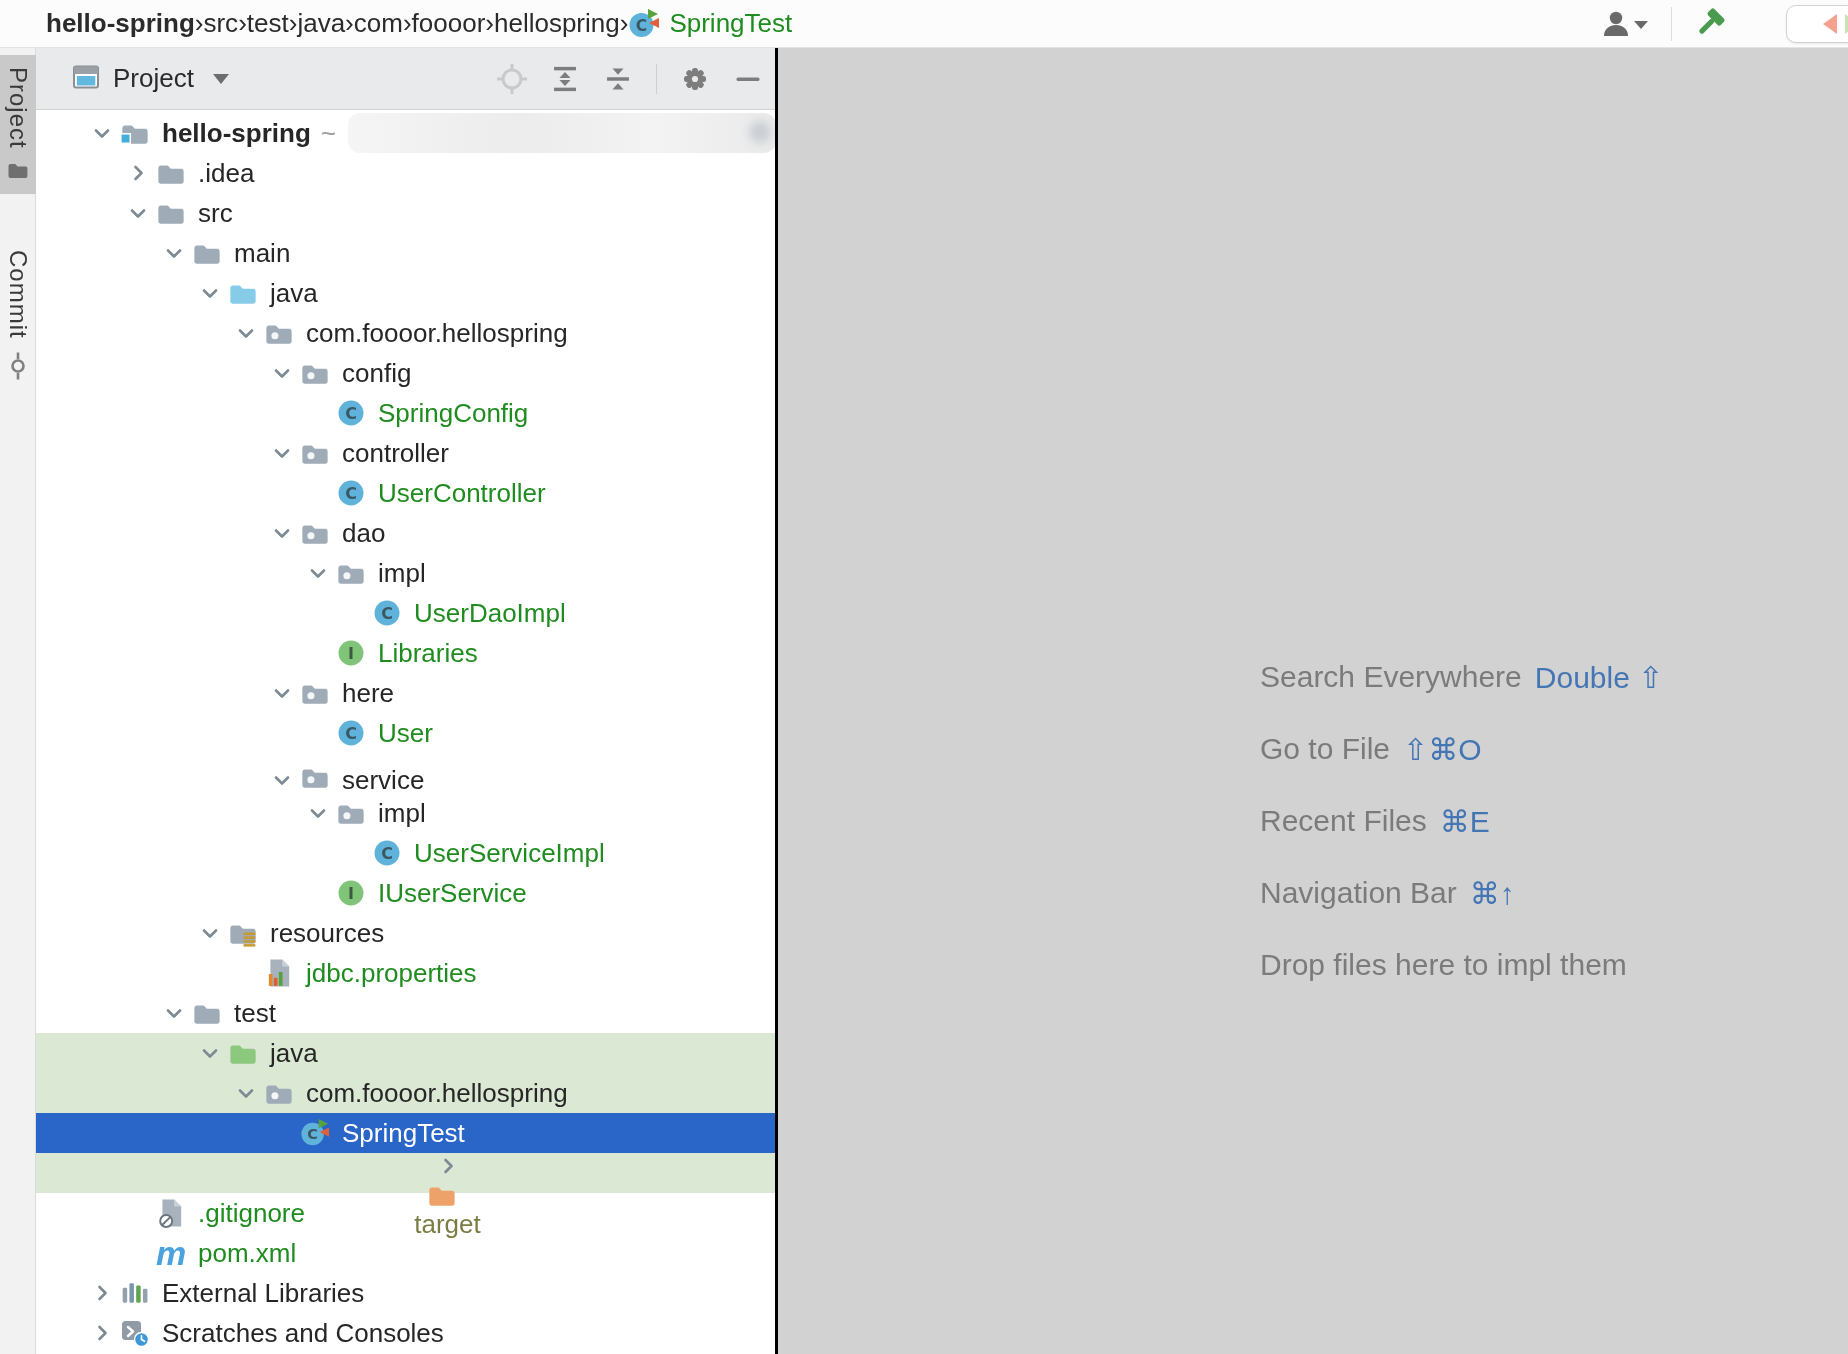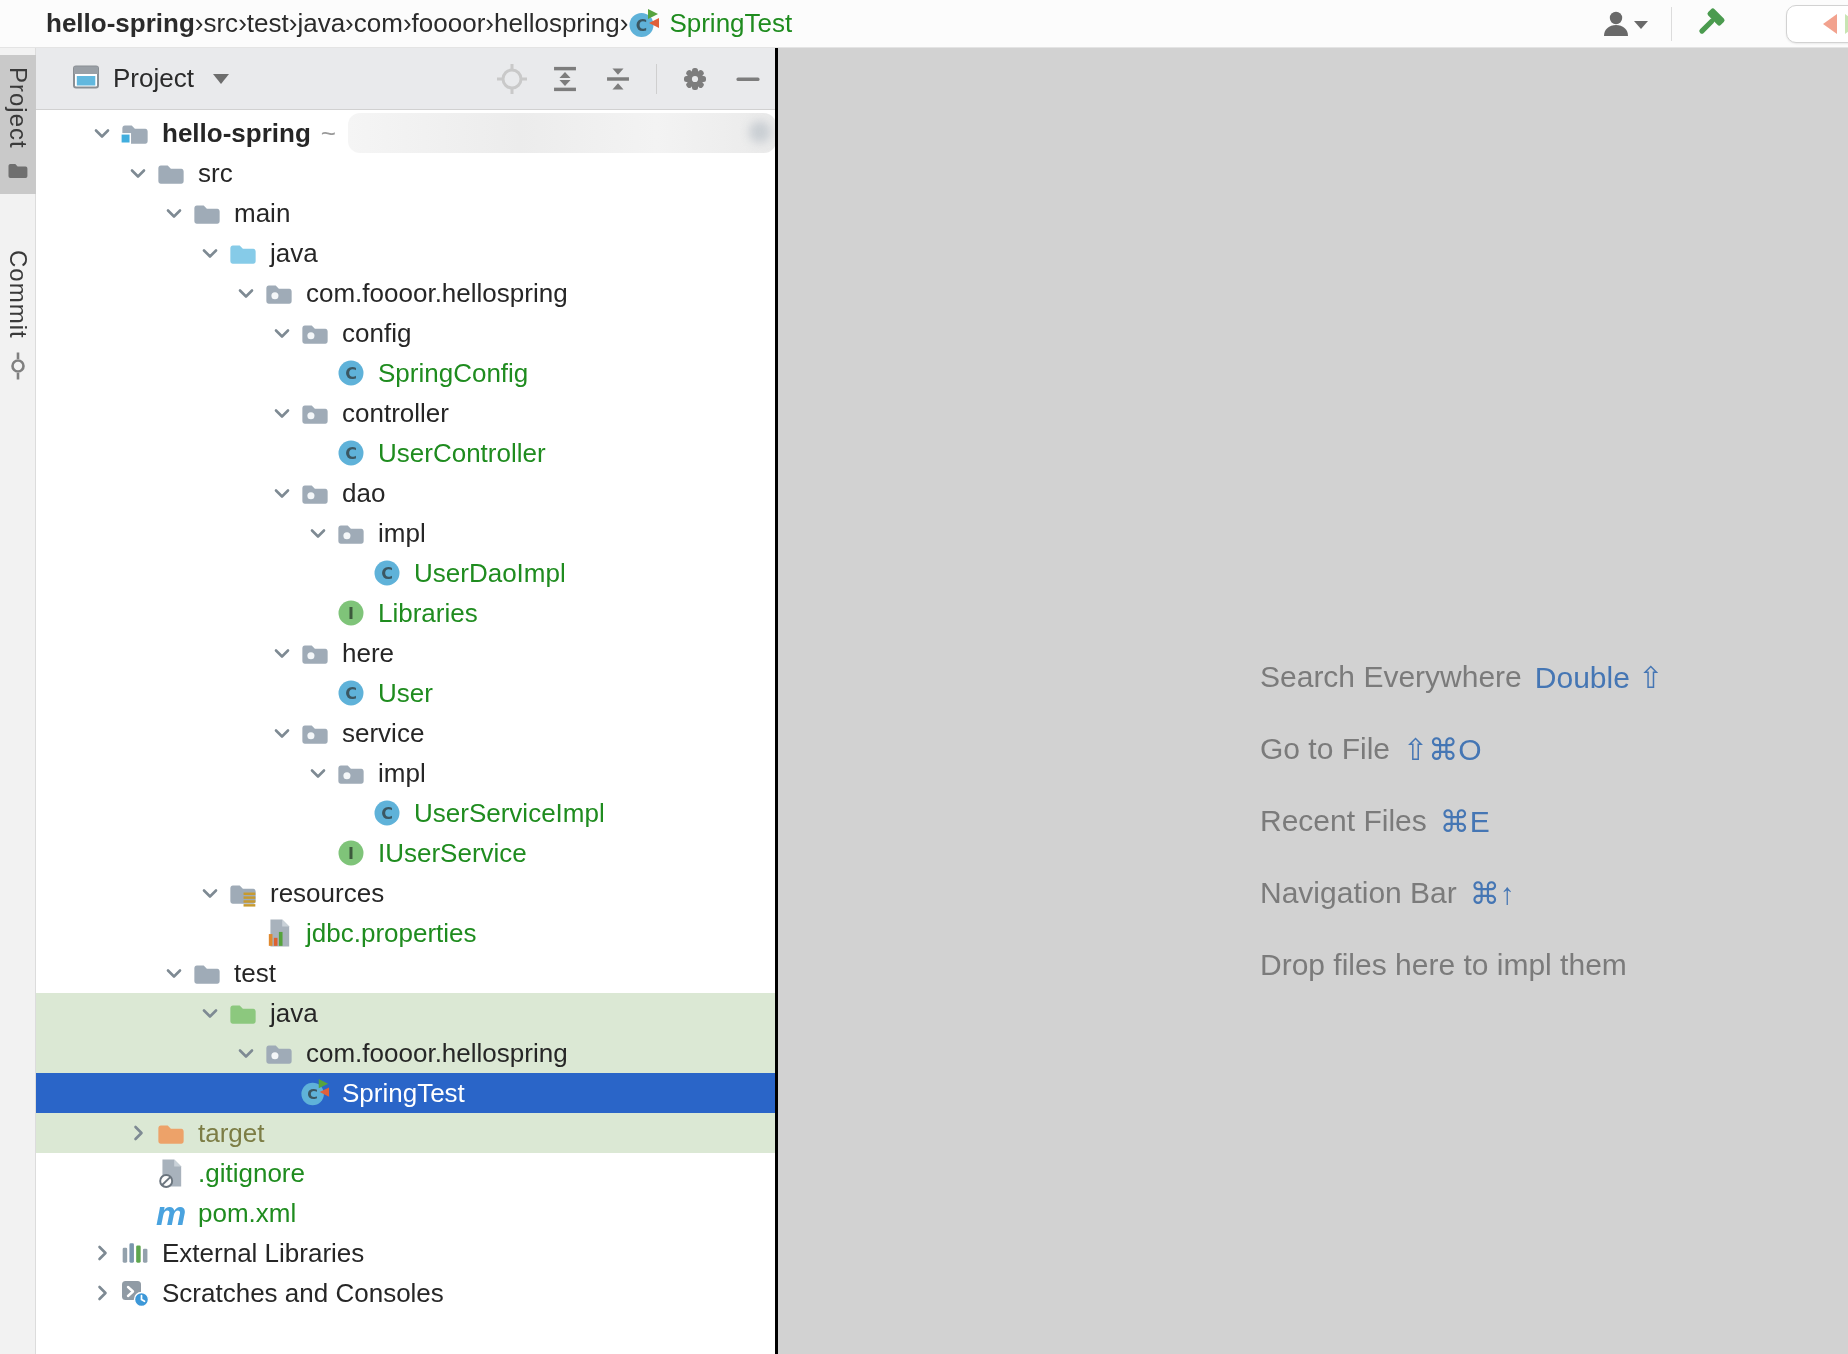--- a/index.html
+++ b/index.html
@@ -250,20 +250,33 @@
         </span>
     <span class="nlabel t-bold">hello-spring</span>
   <span class="tilde">~</span>
         <span class="blur-pill">
           <i></i>
         </span>
       </div>
       <div class="tree-row" style="padding-left: 84px;">
     <span class="chev">
           <svg width="26" height="26" viewBox="0 0 26 26">
+            <polyline points="10.5,7 16.5,13 10.5,19" fill="none" stroke="#7e8a93" stroke-width="2.6" stroke-linecap="round" stroke-linejoin="round"></polyline>
+          </svg>
+        </span>
+    <span class="nicon">
+          <svg width="30" height="27" viewBox="0 0 28 25">
+            <path d="M2.2 7.6c0-1.6 1-2.6 2.3-2.6h6.4l3 3.1h9.7c1.3 0 2.2 1 2.2 2.6v8.7c0 1.6-.9 2.6-2.2 2.6H4.5c-1.3 0-2.3-1-2.3-2.6z" fill="#9fabb7"></path>
+          </svg>
+        </span>
+    <span class="nlabel">.idea</span>
+  </div>
+      <div class="tree-row" style="padding-left: 84px;">
+    <span class="chev">
+          <svg width="26" height="26" viewBox="0 0 26 26">
             <polyline points="7,10.5 13,16.5 19,10.5" fill="none" stroke="#7e8a93" stroke-width="2.6" stroke-linecap="round" stroke-linejoin="round"></polyline>
           </svg>
         </span>
     <span class="nicon">
           <svg width="30" height="27" viewBox="0 0 28 25">
             <path d="M2.2 7.6c0-1.6 1-2.6 2.3-2.6h6.4l3 3.1h9.7c1.3 0 2.2 1 2.2 2.6v8.7c0 1.6-.9 2.6-2.2 2.6H4.5c-1.3 0-2.3-1-2.3-2.6z" fill="#9fabb7"></path>
           </svg>
         </span>
     <span class="nlabel">src</span>
   </div>
@@ -420,21 +433,21 @@
       <div class="tree-row" style="padding-left: 264px;">
     <span class="chev"></span>
     <span class="nicon">
           <svg width="30" height="30" viewBox="0 0 30 30">
             <circle cx="15" cy="15" r="12.5" fill="#5fb2d9"></circle>
             <text x="15" y="20.5" text-anchor="middle" font-family="'DejaVu Sans',sans-serif" font-size="16" font-weight="bold" fill="#3b5762">C</text>
           </svg>
         </span>
     <span class="nlabel t-green">User</span>
   </div>
-      <div class="tree-row" style="padding-left: 228px;">
+      <div class="tree-row" style="padding-left: 228px; align-items: flex-end;">
     <span class="chev">
           <svg width="26" height="26" viewBox="0 0 26 26">
             <polyline points="7,10.5 13,16.5 19,10.5" fill="none" stroke="#7e8a93" stroke-width="2.6" stroke-linecap="round" stroke-linejoin="round"></polyline>
           </svg>
         </span>
     <span class="nicon">
           <svg width="30" height="27" viewBox="0 0 28 25">
             <path d="M2.2 7.6c0-1.6 1-2.6 2.3-2.6h6.4l3 3.1h9.7c1.3 0 2.2 1 2.2 2.6v8.7c0 1.6-.9 2.6-2.2 2.6H4.5c-1.3 0-2.3-1-2.3-2.6z" fill="#9fabb7"></path>
             <circle cx="10.2" cy="14.6" r="3.3" fill="#f4f7f9"></circle>
           </svg>
@@ -552,21 +565,21 @@
     <span class="nicon">
           <svg width="32" height="30" viewBox="0 0 32 30">
             <circle cx="13.5" cy="16" r="12" fill="#5fb2d9"></circle>
             <text x="13.5" y="21.5" text-anchor="middle" font-family="'DejaVu Sans',sans-serif" font-size="15.5" font-weight="bold" fill="#3b5762">C</text>
             <polygon points="20,0 30,5 20,10" fill="#57a33e"></polygon>
             <polygon points="31,9 21,14 31,19" fill="#e0603a"></polygon>
           </svg>
         </span>
     <span class="nlabel t-white">SpringTest</span>
   </div>
-      <div class="tree-row bg-green" style="padding-left: 84px;">
+      <div class="tree-row bg-green" style="padding-left: 84px; flex-direction: column;">
     <span class="chev">
           <svg width="26" height="26" viewBox="0 0 26 26">
             <polyline points="10.5,7 16.5,13 10.5,19" fill="none" stroke="#7e8a93" stroke-width="2.6" stroke-linecap="round" stroke-linejoin="round"></polyline>
           </svg>
         </span>
     <span class="nicon">
           <svg width="30" height="27" viewBox="0 0 28 25">
             <path d="M2.2 7.6c0-1.6 1-2.6 2.3-2.6h6.4l3 3.1h9.7c1.3 0 2.2 1 2.2 2.6v8.7c0 1.6-.9 2.6-2.2 2.6H4.5c-1.3 0-2.3-1-2.3-2.6z" fill="#eda269"></path>
           </svg>
         </span>

